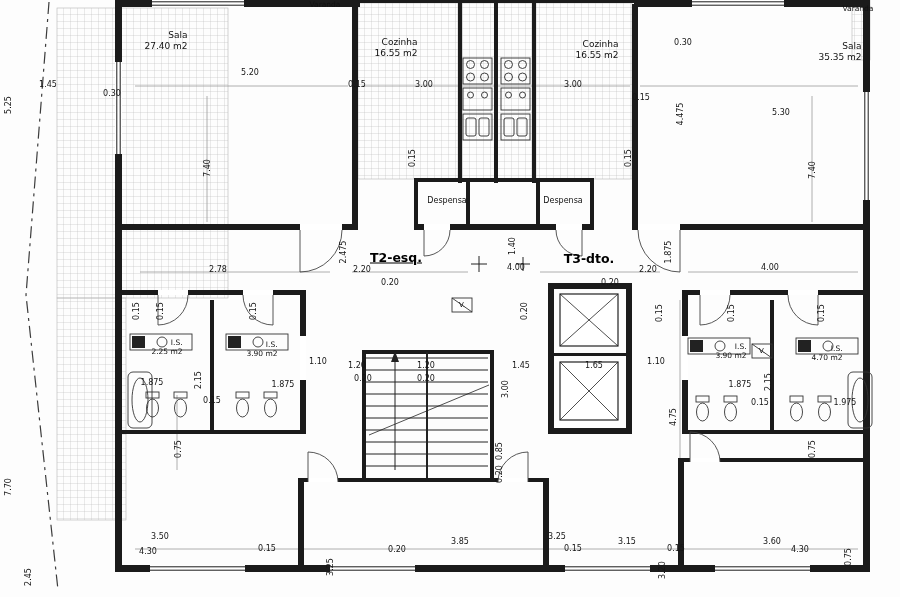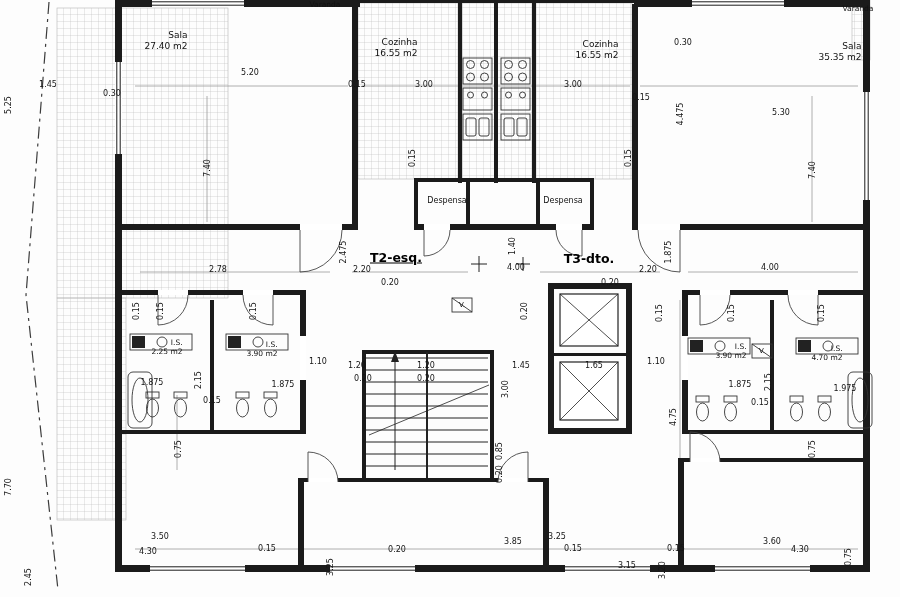--- a/index.html
+++ b/index.html
@@ -289,45 +289,45 @@
       <div class="dim" style="left: 524px; top: 311px; transform: translate(-50%, -50%) rotate(-90deg);">0.20</div>
       <div class="dim" style="left: 659px; top: 313px; transform: translate(-50%, -50%) rotate(-90deg);">0.15</div>
       <div class="dim" style="left: 731px; top: 313px; transform: translate(-50%, -50%) rotate(-90deg);">0.15</div>
       <div class="dim" style="left: 821px; top: 313px; transform: translate(-50%, -50%) rotate(-90deg);">0.15</div>
       <div class="dim" style="left: 152px; top: 382px;">1.875</div>
       <div class="dim" style="left: 198px; top: 380px; transform: translate(-50%, -50%) rotate(-90deg);">2.15</div>
       <div class="dim" style="left: 283px; top: 384px;">1.875</div>
       <div class="dim" style="left: 212px; top: 400px;">0.15</div>
       <div class="dim" style="left: 740px; top: 384px;">1.875</div>
       <div class="dim" style="left: 768px; top: 382px; transform: translate(-50%, -50%) rotate(-90deg);">2.15</div>
-      <div class="dim" style="left: 845px; top: 388px;">1.975</div>
+      <div class="dim" style="left: 845px; top: 402px;">1.975</div>
       <div class="dim" style="left: 760px; top: 402px;">0.15</div>
       <div class="dim" style="left: 178px; top: 449px; transform: translate(-50%, -50%) rotate(-90deg);">0.75</div>
       <div class="dim" style="left: 673px; top: 417px; transform: translate(-50%, -50%) rotate(-90deg);">4.75</div>
       <div class="dim" style="left: 812px; top: 449px; transform: translate(-50%, -50%) rotate(-90deg);">0.75</div>
       <div class="dim" style="left: 318px; top: 361px;">1.10</div>
       <div class="dim" style="left: 357px; top: 365px;">1.20</div>
       <div class="dim" style="left: 426px; top: 365px;">1.20</div>
       <div class="dim" style="left: 521px; top: 365px;">1.45</div>
       <div class="dim" style="left: 594px; top: 365px; text-align: right;">1.65</div>
       <div class="dim" style="left: 656px; top: 361px;">1.10</div>
       <div class="dim" style="left: 363px; top: 378px;">0.20</div>
       <div class="dim" style="left: 426px; top: 378px;">0.20</div>
       <div class="dim" style="left: 505px; top: 389px; transform: translate(-50%, -50%) rotate(-90deg);">3.00</div>
       <div class="dim" style="left: 499px; top: 451px; transform: translate(-50%, -50%) rotate(-90deg);">0.85</div>
       <div class="dim" style="left: 499px; top: 474px; transform: translate(-50%, -50%) rotate(-90deg);">0.20</div>
       <div class="dim" style="left: 160px; top: 536px;">3.50</div>
       <div class="dim" style="left: 148px; top: 551px;">4.30</div>
       <div class="dim" style="left: 267px; top: 548px;">0.15</div>
       <div class="dim" style="left: 330px; top: 567px; transform: translate(-50%, -50%) rotate(-90deg);">3.25</div>
       <div class="dim" style="left: 397px; top: 549px;">0.20</div>
-      <div class="dim" style="left: 513px; top: 541px;">3.85</div>
+      <div class="dim" style="left: 460px; top: 541px;">3.85</div>
       <div class="dim" style="left: 557px; top: 536px;">3.25</div>
       <div class="dim" style="left: 573px; top: 548px;">0.15</div>
-      <div class="dim" style="left: 627px; top: 541px; margin-top: 24px;">3.15</div>
+      <div class="dim" style="left: 627px; top: 541px;">3.15</div>
       <div class="dim" style="left: 676px; top: 548px;">0.15</div>
       <div class="dim" style="left: 662px; top: 570px; transform: translate(-50%, -50%) rotate(-90deg);">3.20</div>
       <div class="dim" style="left: 772px; top: 541px;">3.60</div>
       <div class="dim" style="left: 800px; top: 549px;">4.30</div>
       <div class="dim" style="left: 848px; top: 557px; transform: translate(-50%, -50%) rotate(-90deg);">0.75</div>
       <div class="dim" style="left: 8px; top: 105px; transform: translate(-50%, -50%) rotate(-90deg);">5.25</div>
       <div class="dim" style="left: 8px; top: 487px; transform: translate(-50%, -50%) rotate(-90deg);">7.70</div>
       <div class="dim" style="left: 28px; top: 577px; transform: translate(-50%, -50%) rotate(-90deg);">2.45</div>
       <div class="room" style="left: 166px; top: 41px; font-size: 9px;">
         <div>Sala</div>

